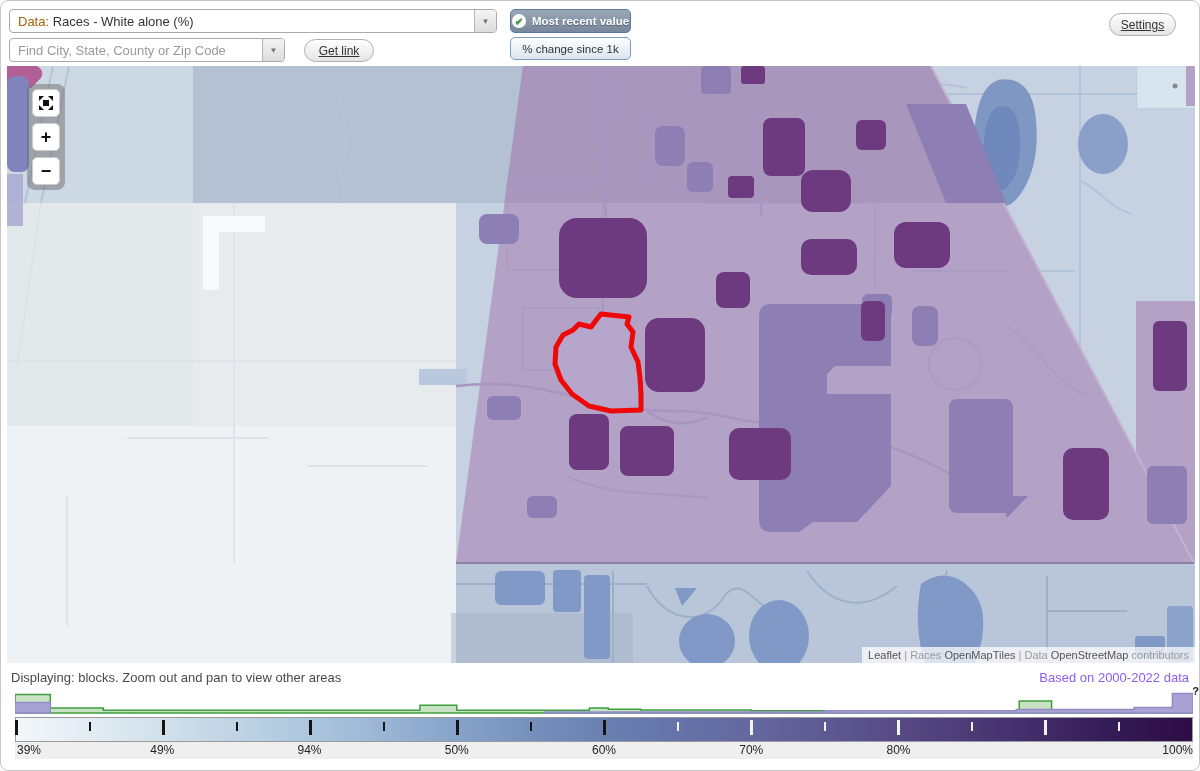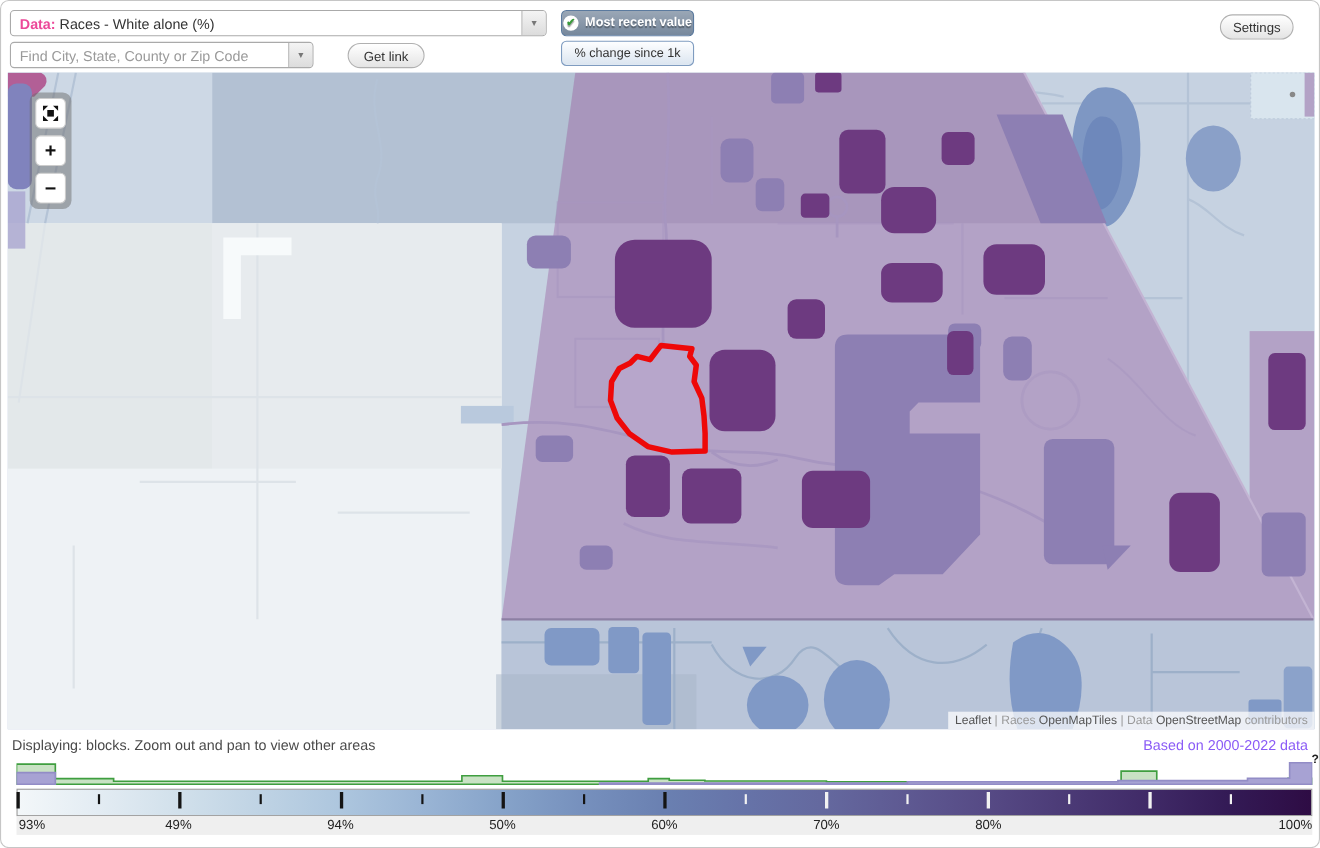--- a/index.html
+++ b/index.html
@@ -1,24 +1,24 @@
 <!DOCTYPE html>
 <html><head>
 <meta charset="utf-8">
 <style>
   html,body{margin:0;padding:0;background:#fff;font-family:"Liberation Sans",sans-serif;}
   .frame{position:relative;width:1198px;height:769px;border:1px solid #c6c6c6;border-radius:8px;overflow:hidden;background:#fff;}
   
   .combo{position:absolute;display:flex;align-items:center;background:#fff;border:1px solid #aaa;border-radius:4px;box-sizing:border-box;overflow:hidden;}
   .combo .txt{flex:1;padding:0 8px;font-size:13px;color:#333;white-space:nowrap;overflow:hidden;}
-  .combo .txt .prefix{color:#ec4899;font-weight:bold;}
+  .combo .txt .prefix{color:#a16207;}
   .combo .arrow-btn{width:21px;align-self:stretch;display:flex;align-items:center;justify-content:center;background:linear-gradient(#f4f4f4,#dcdcdc);border-left:1px solid #b5b5b5;color:#777;font-size:8px;cursor:pointer;}
   .combo input{flex:1;border:0;outline:0;padding:0 8px;font-size:13px;color:#444;font-family:inherit;background:transparent;}
   .combo input::placeholder{color:#9a9a9a;}
-  .pill{position:absolute;display:flex;align-items:center;justify-content:center;border:1px solid #b0b0b0;border-radius:12px;background:linear-gradient(#ffffff,#e4e4e4);font-size:12px;color:#333;cursor:pointer;box-sizing:border-box;}
+  .pill{position:absolute;display:flex;align-items:center;justify-content:center;border:1px solid #b0b0b0;border-radius:12px;background:linear-gradient(#ffffff,#e4e4e4);font-size:12px;color:#333;cursor:pointer;box-sizing:border-box;text-decoration:underline;}
   .toggle{position:absolute;display:flex;align-items:center;justify-content:center;gap:6px;border-radius:5px;font-size:11.5px;box-sizing:border-box;cursor:pointer;}
   .toggle.active{background:linear-gradient(#9aa7b6,#77889c);border:1px solid #5b7a9e;color:#fff;font-weight:bold;text-shadow:0 1px 1px rgba(0,0,0,.35);}
   .toggle.inactive{background:linear-gradient(#fdfeff,#dbe5f0);border:1px solid #7f9cc0;color:#333;}
   .check-badge{display:inline-flex;align-items:center;justify-content:center;width:14px;height:14px;border-radius:50%;background:#fff;color:#3a9a3c;font-size:10px;font-weight:bold;}
   
   .map{position:absolute;left:6px;top:65px;width:1188px;height:597px;overflow:hidden;background:#c6d2e1;cursor:grab;}
   .map svg{display:block;}
   .map-controls{position:absolute;left:20px;top:18px;display:flex;flex-direction:column;gap:6px;background:rgba(110,110,110,.5);padding:5px;border-radius:8px;}
   .mbtn{width:26px;height:26px;background:#fff;border:1px solid #ccc;border-radius:5px;display:flex;align-items:center;justify-content:center;font-size:18px;font-weight:bold;color:#111;cursor:pointer;line-height:1;}
   .attrib{position:absolute;right:0;bottom:0;background:rgba(255,255,255,.72);padding:2px 6px;font-size:11px;color:#9a9a9a;white-space:nowrap;}
@@ -49,21 +49,21 @@
   <div class="combo" style="left:8px;top:8px;width:488px;height:24px;">
     <div class="txt"><span class="prefix">Data:</span> <span>Races - White alone (%)</span></div>
     <div class="arrow-btn">▼</div>
   </div>
 
   <div class="combo" style="left:8px;top:37px;width:276px;height:24px;">
     <input type="text" placeholder="Find City, State, County or Zip Code" style="">
     <div class="arrow-btn">▼</div>
   </div>
 
-  <div class="pill" style="left:315px;top:38px;width:70px;height:23px;">Get link</div>
+  <div class="pill" style="left:303px;top:38px;width:70px;height:23px;">Get link</div>
 
   <div class="toggle active" style="left:509px;top:8px;width:121px;height:24px;">
     <span class="check-badge">✔</span>
     <span>Most recent value</span>
   </div>
   <div class="toggle inactive" style="left:509px;top:36px;width:121px;height:23px;">% change since 1k</div>
 
   <div class="pill" style="left:1108px;top:12px;width:67px;height:23px;">Settings</div>
 
   <div class="map">
@@ -256,21 +256,21 @@
         <div class="tick major" style="left: calc(50% - 1px); background: rgb(20, 20, 20);"></div>
         <div class="tick minor" style="left: calc(56.25% - 1px); background: rgb(242, 242, 242);"></div>
         <div class="tick major" style="left: calc(62.5% - 1px); background: rgb(242, 242, 242);"></div>
         <div class="tick minor" style="left: calc(68.75% - 1px); background: rgb(242, 242, 242);"></div>
         <div class="tick major" style="left: calc(75% - 1px); background: rgb(242, 242, 242);"></div>
         <div class="tick minor" style="left: calc(81.25% - 1px); background: rgb(242, 242, 242);"></div>
         <div class="tick major" style="left: calc(87.5% - 1px); background: rgb(242, 242, 242);"></div>
         <div class="tick minor" style="left: calc(93.75% - 1px); background: rgb(242, 242, 242);"></div>
       </div>
     <div class="legend-labels" id="legendLabels">
-        <span class="first" style="left: 2px;">93%</span>
+        <span class="first" style="left: 2px;">39%</span>
         <span style="left: 12.5%;">49%</span>
         <span style="left: 25%;">94%</span>
         <span style="left: 37.5%;">50%</span>
         <span style="left: 50%;">60%</span>
         <span style="left: 62.5%;">70%</span>
         <span style="left: 75%;">80%</span>
         <span style="left: 87.5%; margin-top: 40px;">90%</span>
         <span class="last" style="left: 100%;">100%</span>
       </div>
   </div>

